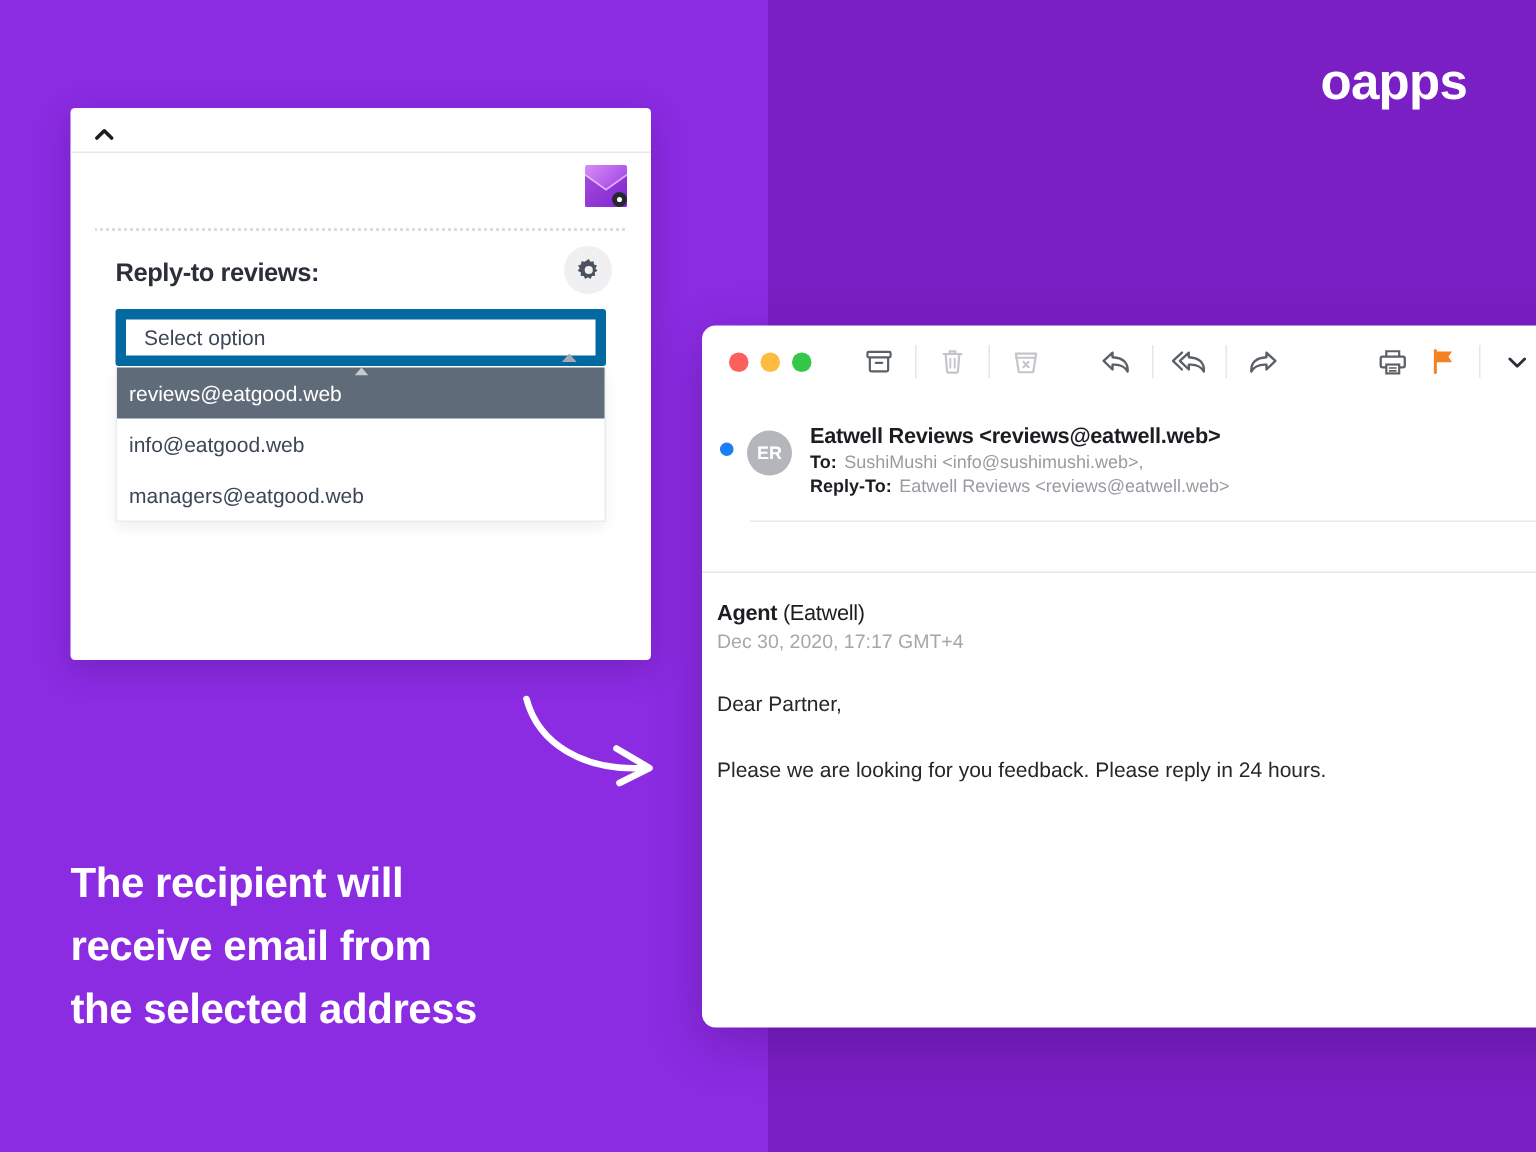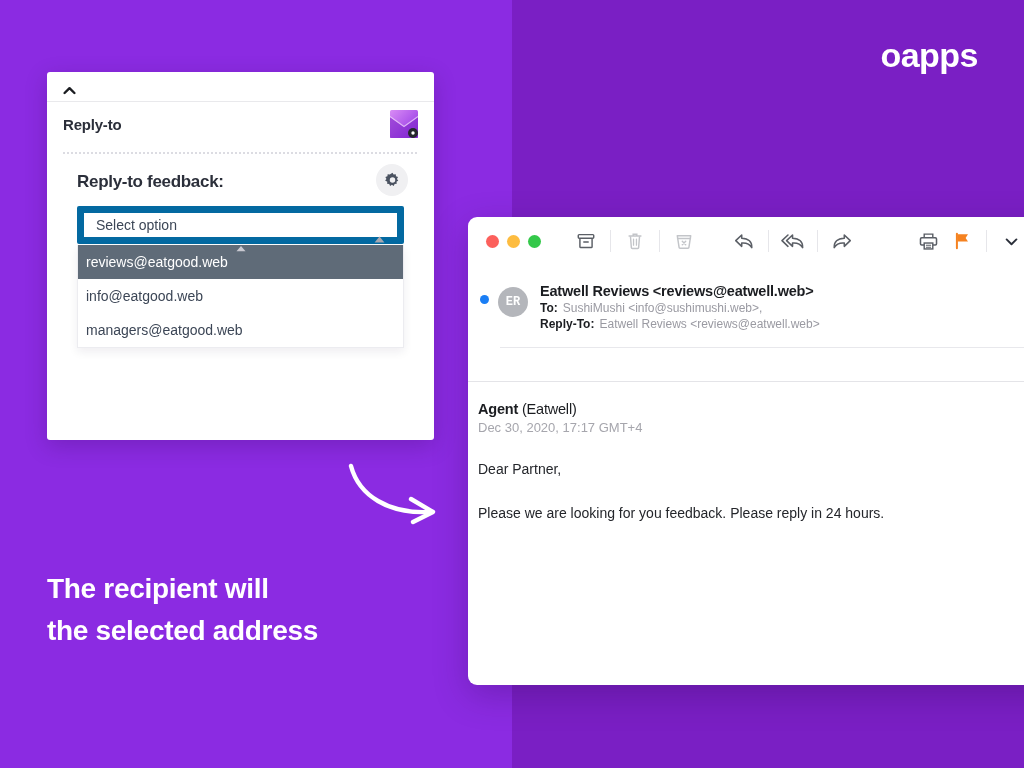--- a/index.html
+++ b/index.html
@@ -226,21 +226,20 @@
   .avatar {
     width: 30px; height: 30px;
     border-radius: 50%;
     background: #b4b6bb;
     color: #ffffff;
     font-size: 12px;
     font-weight: bold;
     display: flex; align-items: center; justify-content: center;
     margin: 8px 12px 0 0;
     flex: none;
-    font-family: Liberation Mono, monospace;
   }
   .msg-head-text { padding-top: 4px; }
   .msg-from {
     font-size: 14.5px;
     font-weight: bold;
     color: #1b1d21;
     letter-spacing: -0.2px;
     margin-bottom: 2px;
   }
   .msg-subject {
@@ -300,42 +299,41 @@
 
     <div class="card-topbar">
       <span class="chevron-up-collapse">
         <svg width="13" height="9" viewBox="0 0 13 9">
           <path d="M1.6 7 L6.5 2.2 L11.4 7" fill="none" stroke="#1b1d21" stroke-width="2.4" stroke-linecap="round" stroke-linejoin="round"></path>
         </svg>
       </span>
     </div>
 
     <div class="card-head">
-      <div class="card-head-title">Reply-to</div>
       <span class="envelope-icon">
         <svg width="28" height="28" viewBox="0 0 28 28">
           <defs>
             <linearGradient id="envg" x1="0" y1="0" x2="1" y2="1">
               <stop offset="0%" stop-color="#d98cf5"></stop>
               <stop offset="100%" stop-color="#8b2be2"></stop>
             </linearGradient>
           </defs>
           <rect x="0" y="0" width="28" height="28" rx="1.5" fill="url(#envg)"></rect>
           <path d="M0 7 L14 17 L28 7 L28 28 L0 28 Z" fill="#7a1fc4" opacity="0.55"></path>
           <path d="M0 6.5 L14 16.5 L28 6.5" fill="none" stroke="#efd2fb" stroke-width="1.1" opacity="0.75"></path>
           <circle cx="23" cy="23" r="5" fill="#26282d"></circle>
           <circle cx="23" cy="23" r="1.7" fill="#ffffff"></circle>
         </svg>
       </span>
       <div class="dotted-div"></div>
     </div>
 
     <div class="card-body">
 
-      <div class="field-label">Reply-to feedback:</div>
+      <div class="field-label">Reply-to reviews:</div>
 
       <div class="gear-btn">
         <svg width="17" height="17" viewBox="0 0 20 20">
           <path fill="#4a5260" d="M10 0.8l1.3 2.2 2.5-.5.3 2.5 2.4.9-1.3 2.2 1.6 1.9-2.1 1.4.3 2.5-2.5.2-1.1 2.3-2.1-1.4-2.1 1.4-1.1-2.3-2.5-.2.3-2.5L1.3 10l1.6-1.9L1.6 5.9l2.4-.9.3-2.5 2.5.5z"></path>
           <circle cx="10" cy="9.4" r="3.2" fill="#f0f0f2"></circle>
         </svg>
       </div>
 
       <div class="select-box">
         <span class="select-value">Select option</span>
@@ -485,16 +483,17 @@
       </div>
       <div class="body-date">Dec 30, 2020, 17:17 GMT+4</div>
       <div class="body-line">Dear Partner,</div>
       <div class="body-line">Please we are looking for you feedback. Please reply in 24 hours.</div>
     </div>
 
   </div>
 
   <div class="caption">
     <div>The recipient will</div>
+    <div>receive email from</div>
     <div>the selected address</div>
   </div>
 
 </div>
 
 </body></html>

